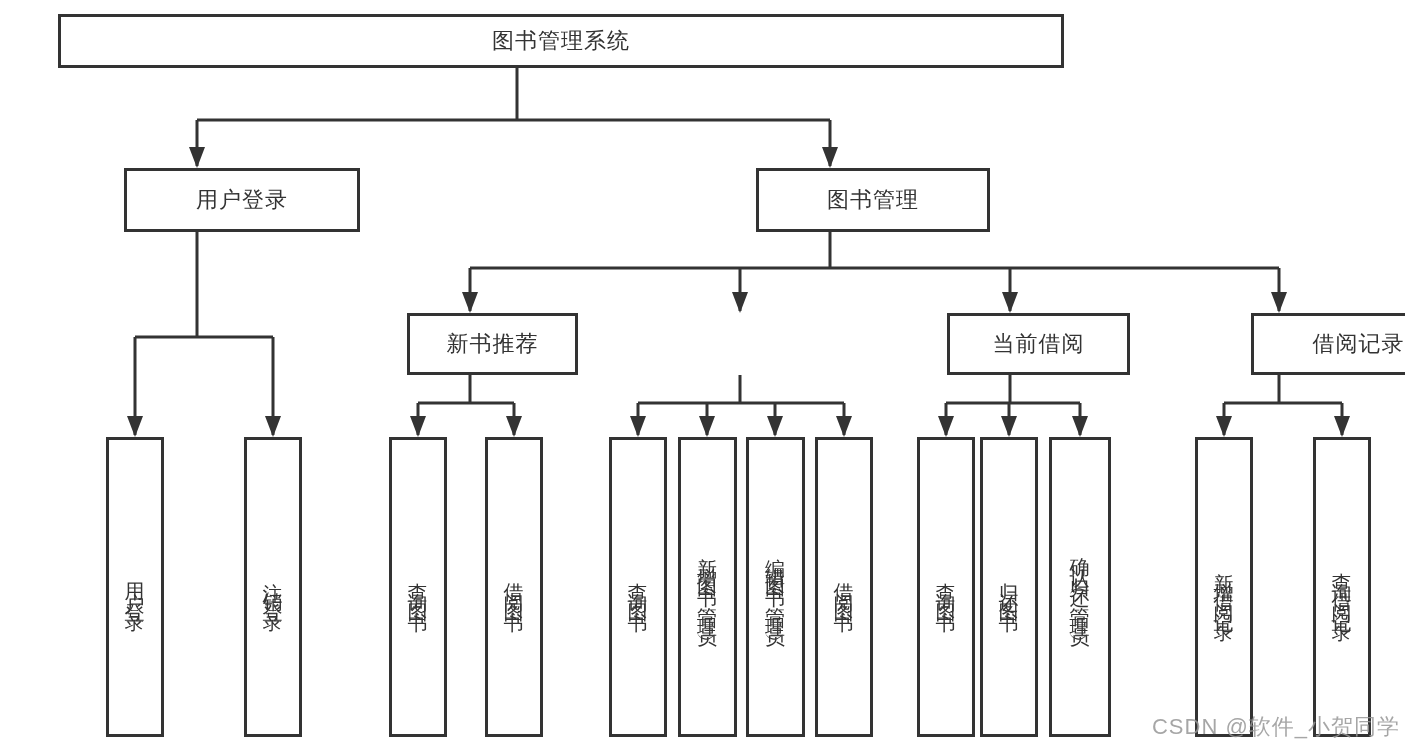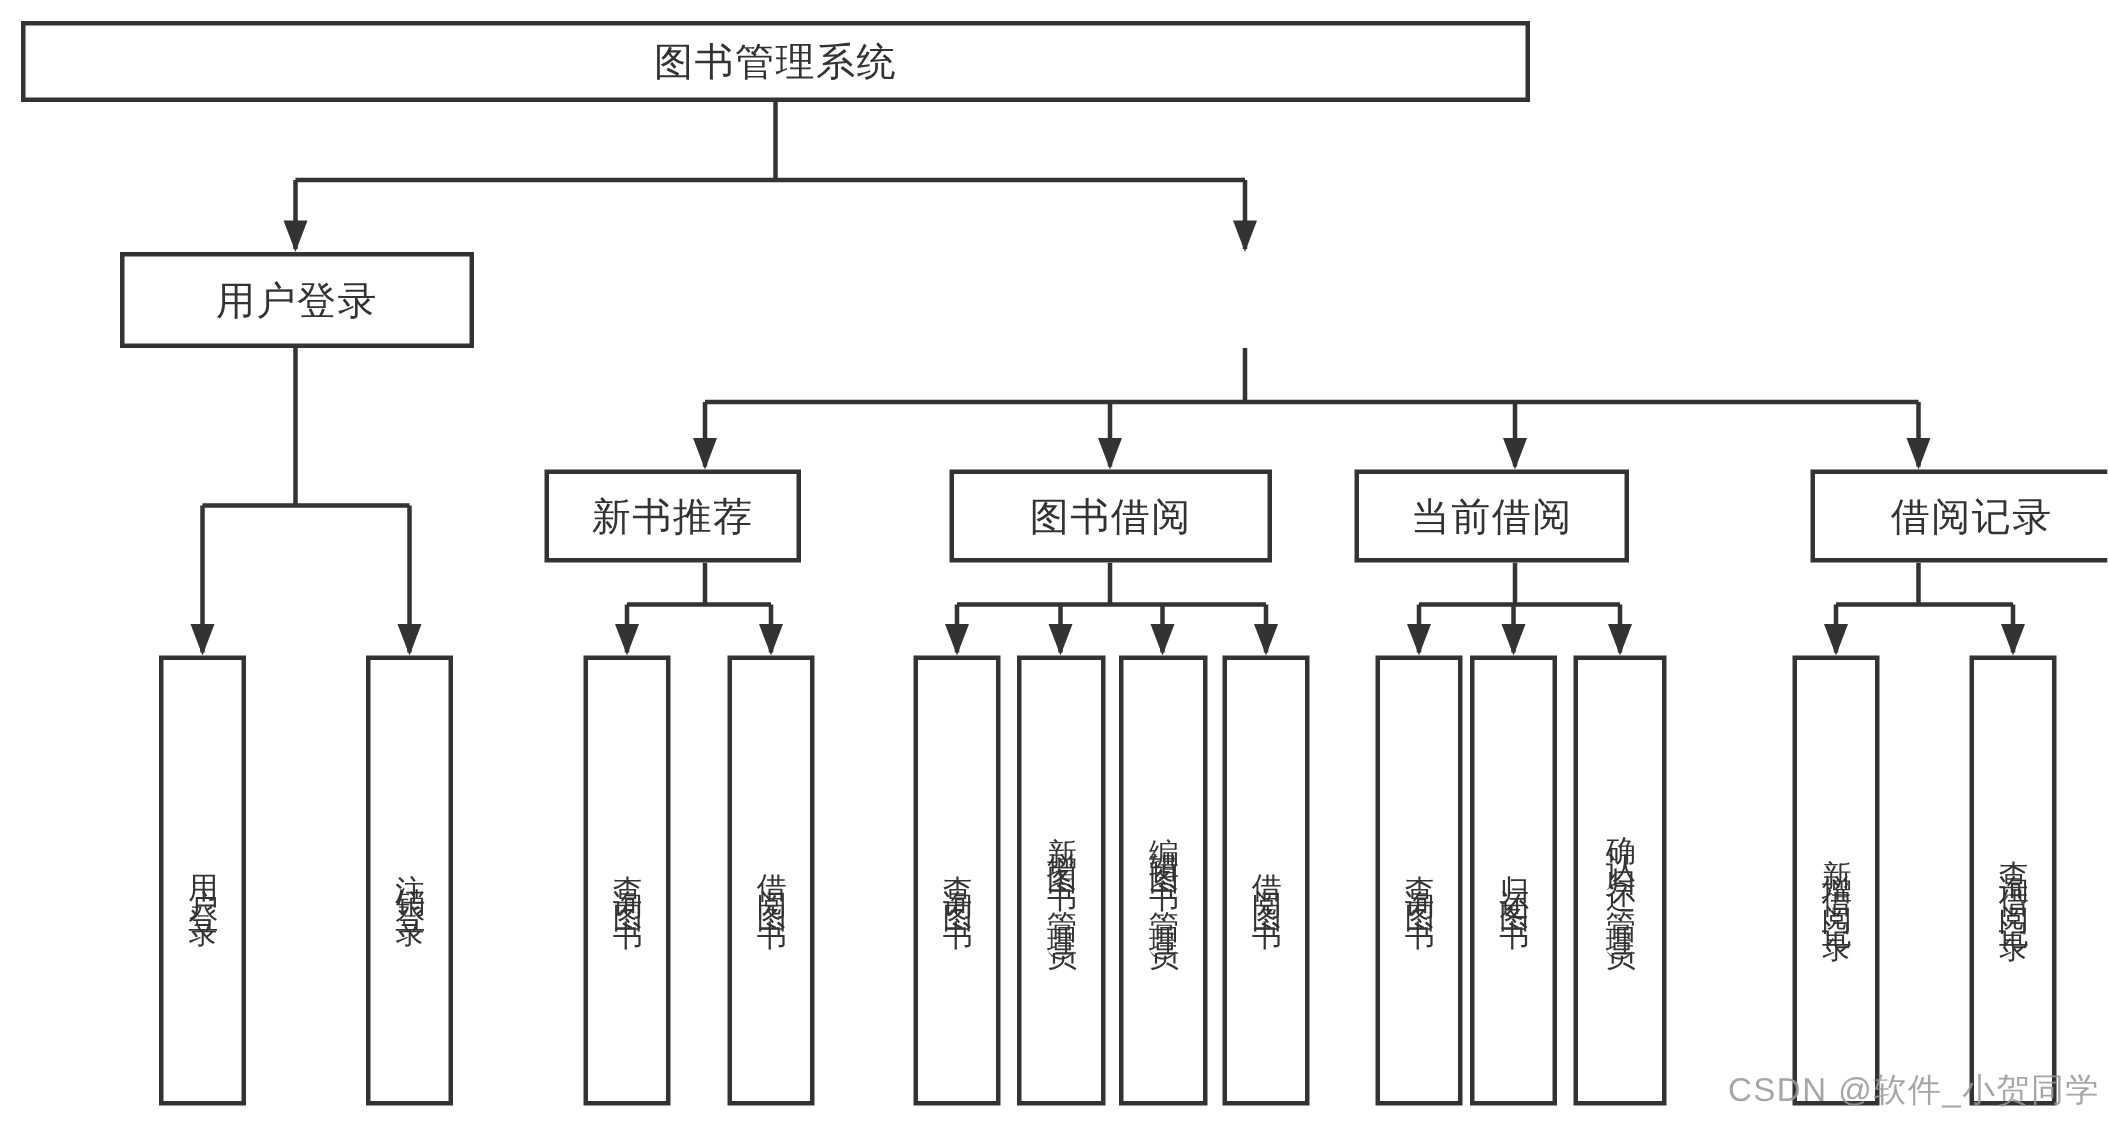--- a/index.html
+++ b/index.html
@@ -21,21 +21,21 @@
     position: absolute;
     box-sizing: border-box;
     border: 3px solid #333333;
     background: #ffffff;
     display: flex;
     align-items: center;
     justify-content: center;
     z-index: 2;
     color: #333333;
   }
-  .hnode { font-size: 26px; letter-spacing: 1px; }
+  .hnode { font-size: 22px; letter-spacing: 1px; margin-left: 44px; }
   .vnode { top: 437px; height: 300px; width: 58px; }
   .vnode .vtext {
     writing-mode: vertical-rl;
     text-orientation: mixed;
     font-size: 20px;
     line-height: 1;
     letter-spacing: 10px;
     color: #333333;
     white-space: nowrap;
   }
@@ -78,26 +78,26 @@
       M1216,416 L1232,416 L1224,437 Z  M1334,416 L1350,416 L1342,437 Z"></path>
   </svg>
 
   <div class="node hnode" style="left:14px;top:14px;width:1006px;height:54px">
     <span>图书管理系统</span>
   </div>
 
   <div class="node hnode" style="left:80px;top:168px;width:236px;height:64px">
     <span>用户登录</span>
   </div>
+  <div class="node hnode" style="left:712px;top:168px;width:234px;height:64px">
+    <span>图书管理</span>
+  </div>
 
   <div class="node hnode" style="left:363px;top:313px;width:171px;height:62px">
     <span>新书推荐</span>
-  </div>
-  <div class="node hnode" style="left:633px;top:313px;width:215px;height:62px">
-    <span>图书借阅</span>
   </div>
   <div class="node hnode" style="left:903px;top:313px;width:183px;height:62px">
     <span>当前借阅</span>
   </div>
   <div class="node hnode" style="left:1207px;top:313px;width:215px;height:62px">
     <span>借阅记录</span>
   </div>
 
   <div class="node vnode" style="left:106px">
     <span class="vtext">用户登录</span>

